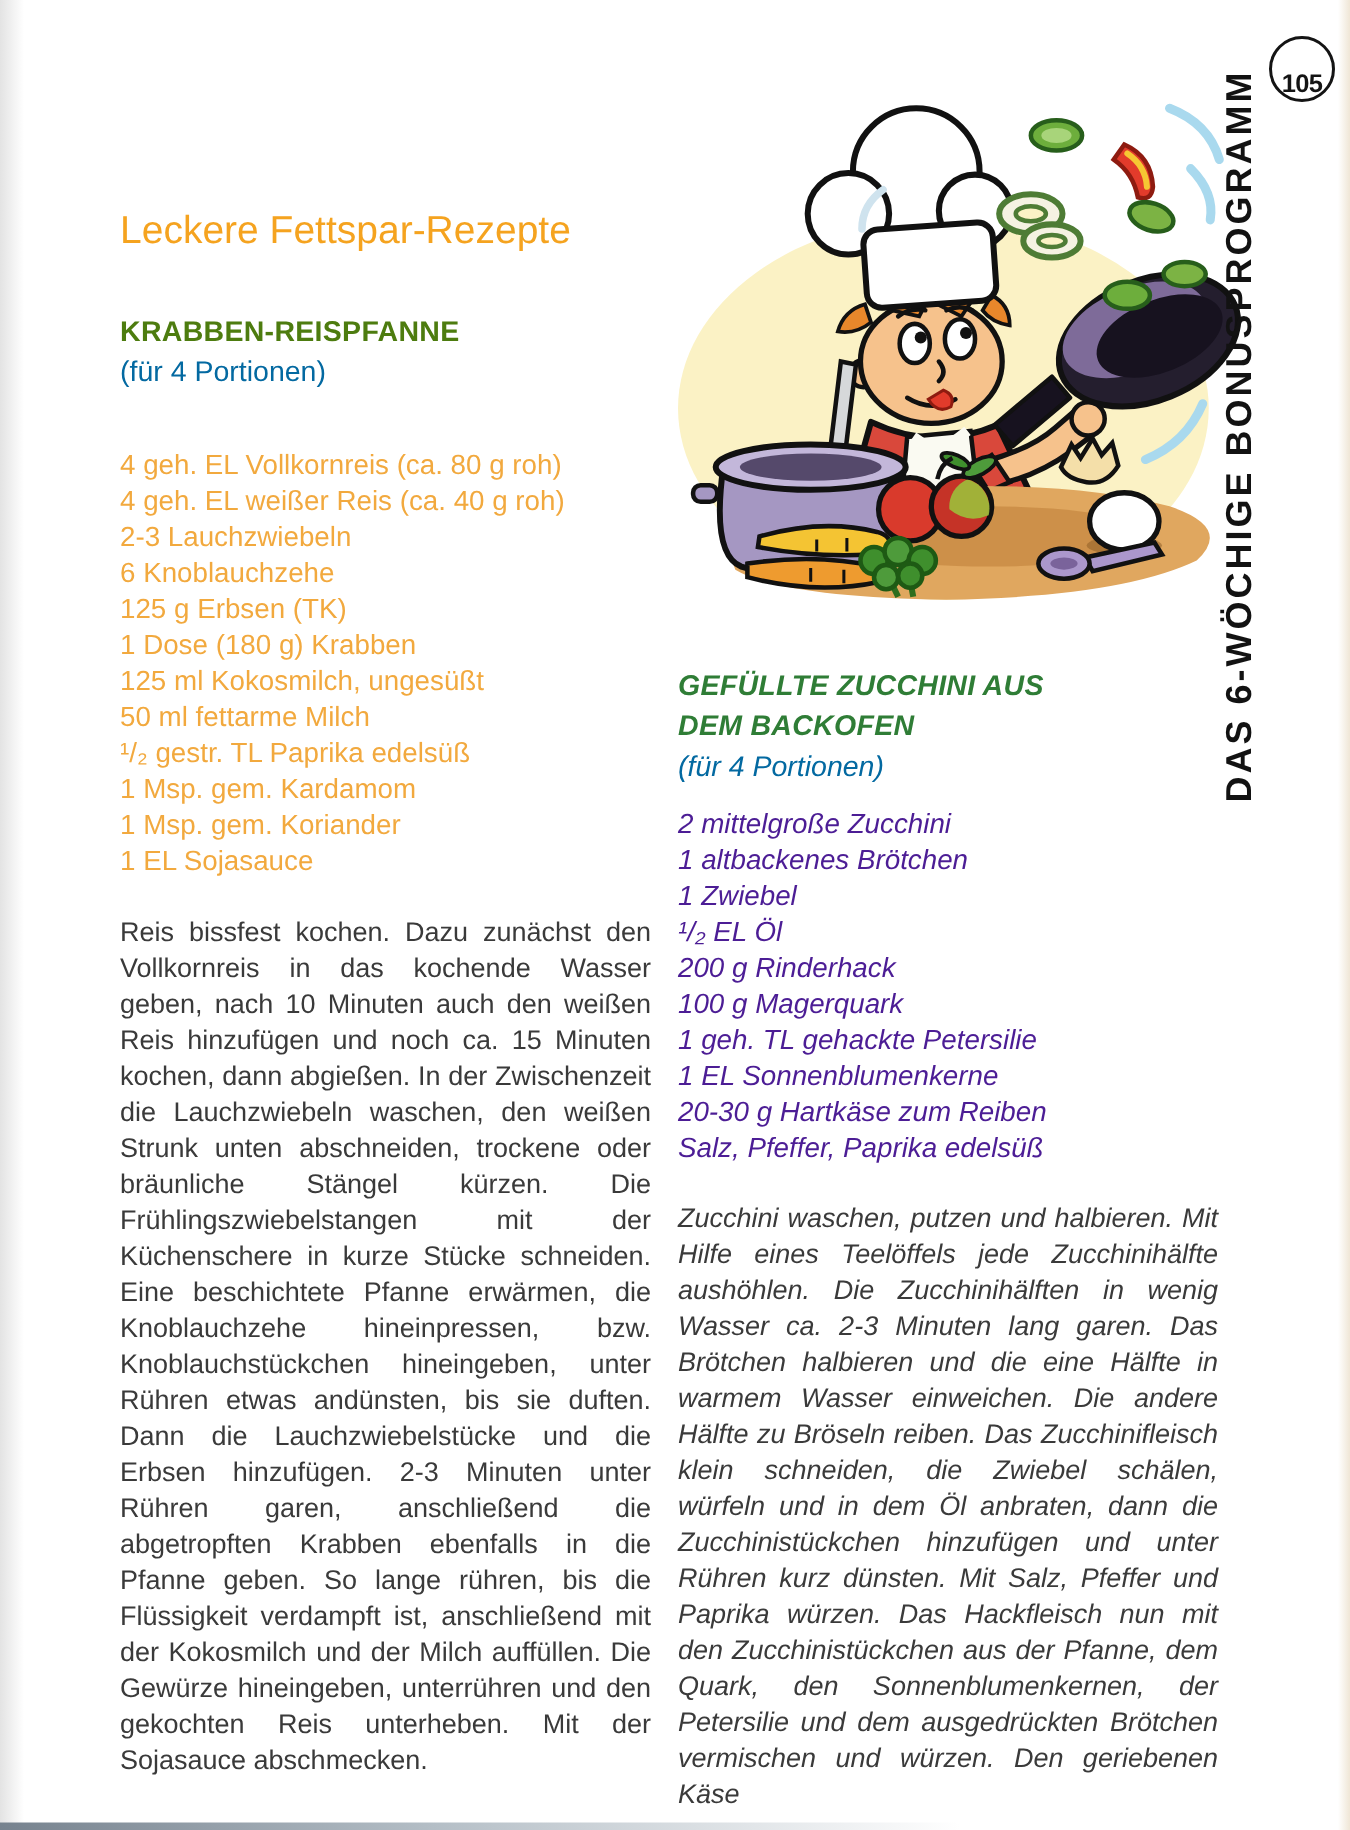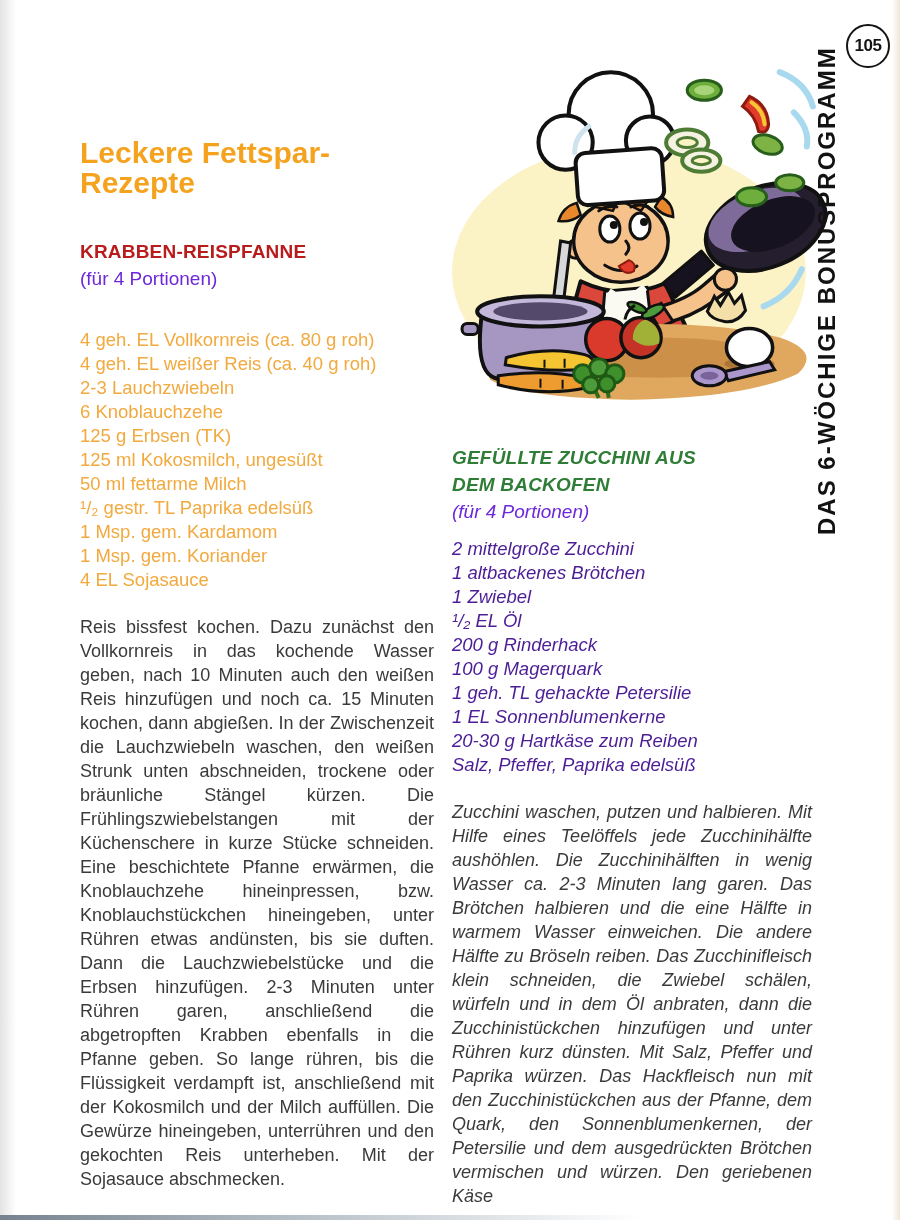--- a/index.html
+++ b/index.html
@@ -12,37 +12,37 @@
     background:linear-gradient(to right,#e3e3e3,rgba(255,255,255,0));}
   .edge-right{position:absolute;right:0;top:0;width:8px;height:1220px;
     background:linear-gradient(to left,#efe6d6,rgba(255,255,255,0));}
   .edge-bottom{position:absolute;left:0;bottom:0;width:640px;height:5px;
     background:linear-gradient(to right,#76828e,#b4bec6 45%,rgba(255,255,255,0));}
 
   .col-left{position:absolute;left:80px;top:138px;width:354px;}
   .col-right-block{position:absolute;left:452px;top:444px;width:360px;font-style:italic;}
   .illustration{position:absolute;left:448px;top:56px;width:392px;height:352px;}
 
-  h1.section-title{margin:0;font-size:30px;line-height:30px;font-weight:bold;color:#f5a31f;}
+  h1.section-title{margin:0;font-size:26px;line-height:30px;font-weight:normal;color:#f5a31f;}
   h2.recipe-title{margin:0;font-size:19px;line-height:27px;font-weight:bold;letter-spacing:.2px;}
-  h2.orange{color:#b91c1c;margin-top:40px;}
+  h2.orange{color:#4d7c0f;margin-top:40px;}
   h2.green{color:#2f7d36;}
-  .portions{margin:0;font-size:19px;line-height:27px;color:#6d28d9;}
+  .portions{margin:0;font-size:19px;line-height:27px;color:#0369a1;}
 
   .ingredients{margin-top:36px;font-size:18.5px;line-height:24px;}
   .ingredients.orange{color:#f2a93e;}
   .ingredients.green{color:#4c1d95;margin-top:12px;}
   .ing-line{white-space:nowrap;}
 
   .instructions{margin:0;margin-top:23px;font-size:18px;line-height:24px;
     text-align:justify;color:#3a3a3a;hyphens:auto;-webkit-hyphens:auto;}
 
   .sidebar-pagenum{position:absolute;left:846px;top:24px;width:40px;height:40px;
     border:2.5px solid #141414;border-radius:50%;background:#fff;
-    display:flex;align-items:center;justify-content:center;
+    display:flex;align-items:flex-end;justify-content:center;
     font-size:17px;font-weight:bold;color:#141414;letter-spacing:-0.5px;}
   .sidebar-vtext{position:absolute;left:842px;top:505px;height:30px;
     transform:rotate(-90deg);transform-origin:left bottom;
     white-space:nowrap;font-size:24px;line-height:30px;font-weight:bold;
     color:#121212;letter-spacing:2px;}
 </style>
 </head>
 <body>
 
 <div>
@@ -54,26 +54,27 @@
   <section class="col-left">
     <h1 class="section-title">Leckere Fettspar-Rezepte</h1>
     <h2 class="recipe-title orange">KRABBEN-REISPFANNE</h2>
     <p class="portions">(für 4 Portionen)</p>
     <div class="ingredients orange">
         <div class="ing-line">4 geh. EL Vollkornreis (ca. 80 g roh)</div>
         <div class="ing-line">4 geh. EL weißer Reis (ca. 40 g roh)</div>
         <div class="ing-line">2-3 Lauchzwiebeln</div>
         <div class="ing-line">6 Knoblauchzehe</div>
         <div class="ing-line">125 g Erbsen (TK)</div>
+        <div class="ing-line">1 Dose (180 g) Krabben</div>
         <div class="ing-line">125 ml Kokosmilch, ungesüßt</div>
         <div class="ing-line">50 ml fettarme Milch</div>
         <div class="ing-line">¹/₂ gestr. TL Paprika edelsüß</div>
         <div class="ing-line">1 Msp. gem. Kardamom</div>
         <div class="ing-line">1 Msp. gem. Koriander</div>
-        <div class="ing-line">4 EL Sojasauce</div>
+        <div class="ing-line">1 EL Sojasauce</div>
       </div>
     <p class="instructions">Reis bissfest kochen. Dazu zunächst den Vollkornreis in das kochende Wasser geben, nach 10 Minuten auch den weißen Reis hinzufügen und noch ca. 15 Minuten kochen, dann abgießen. In der Zwischenzeit die Lauchzwiebeln waschen, den weißen Strunk unten abschneiden, trockene oder bräunliche Stängel kürzen. Die Frühlingszwiebelstangen mit der Küchenschere in kurze Stücke schneiden. Eine beschichtete Pfanne erwärmen, die Knoblauchzehe hineinpressen, bzw. Knoblauchstückchen hineingeben, unter Rühren etwas andünsten, bis sie duften. Dann die Lauchzwiebelstücke und die Erbsen hinzufügen. 2-3 Minuten unter Rühren garen, anschließend die abgetropften Krabben ebenfalls in die Pfanne geben. So lange rühren, bis die Flüssigkeit verdampft ist, anschließend mit der Kokosmilch und der Milch auffüllen. Die Gewürze hineingeben, unterrühren und den gekochten Reis unterheben. Mit der Sojasauce abschmecken.</p>
   </section>
 
   <div class="illustration">
     <svg viewBox="0 0 390 350" width="392" height="352">
 
       <ellipse cx="180" cy="215" rx="176" ry="127" fill="#fbf2c5"></ellipse>
 
       <g stroke="#a9d9ee" stroke-width="6" fill="none" stroke-linecap="round">

